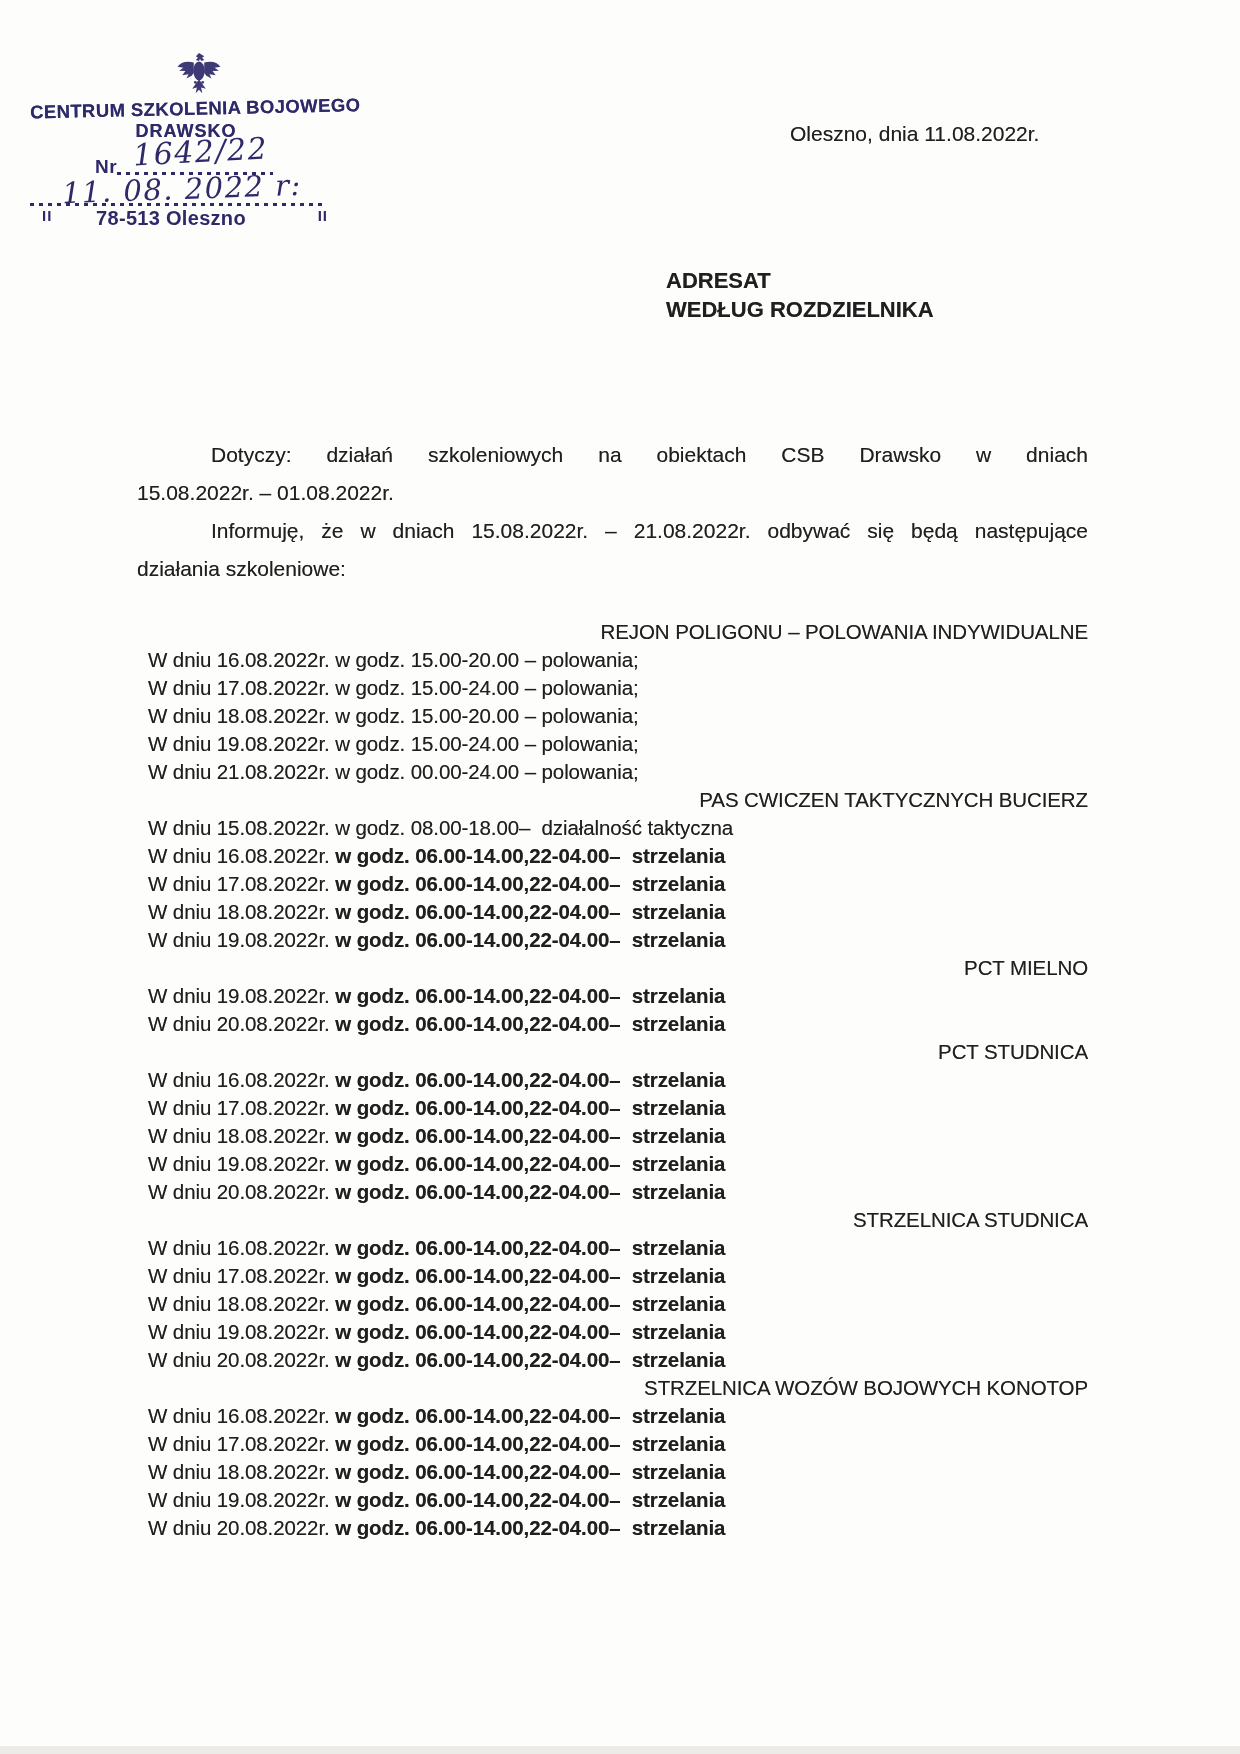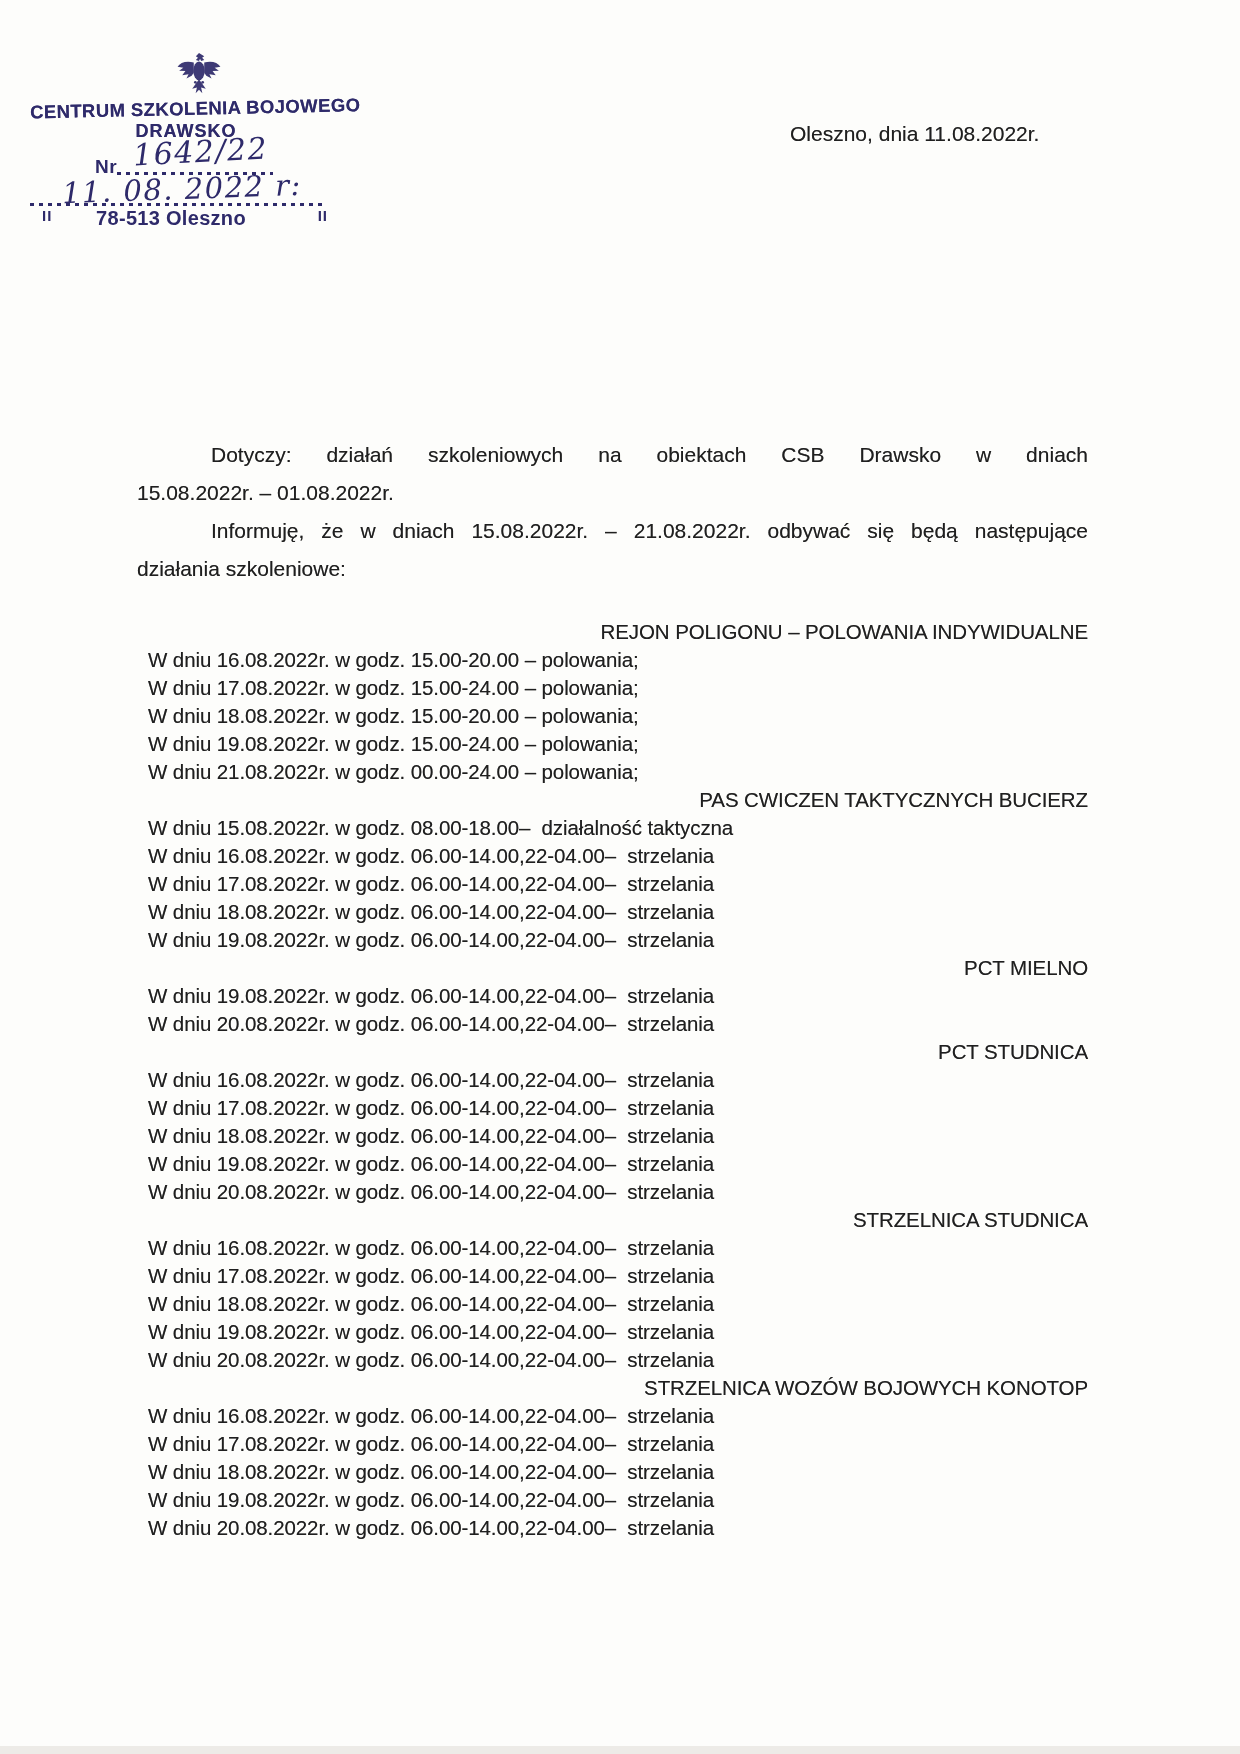--- a/index.html
+++ b/index.html
@@ -79,21 +79,21 @@
     text-align:justify;text-align-last:justify;
   }
   .indent{text-indent:74px;}
   
   .schedule{
     position:absolute;left:148px;top:618px;width:940px;
     font-size:20.5px;line-height:28px;letter-spacing:-.1px;
   }
   .sec-heading{font-weight:400;white-space:pre-wrap;text-align:right;}
   .entry{white-space:pre-wrap;}
-  .entry .bold{font-weight:400;text-align:center;}
+  .entry .bold{font-weight:700;text-align:center;}
   
   .scan-edge{
     position:absolute;left:0;bottom:0;width:100%;height:8px;
     background:#edebe7;
   }
   .txt{ text-shadow:0 0 .5px rgba(30,30,30,.55); }
 </style>
 </head>
 <body>
 
@@ -127,20 +127,24 @@
 
     <div class="stamp-bottom">
       <span class="reg-mark">II</span>
       <span class="postal">78-513 Oleszno</span>
       <span class="reg-mark">II</span>
     </div>
   </div>
 
   <div class="place-date txt">Oleszno, dnia 11.08.2022r.</div>
 
+  <div class="addressee txt">
+    <div>ADRESAT</div>
+    <div>WEDŁUG ROZDZIELNIKA</div>
+  </div>
 
   <div class="paras txt">
     <div class="jline indent">Dotyczy: działań szkoleniowych na obiektach CSB Drawsko w dniach</div>
     <div class="pline">15.08.2022r. – 01.08.2022r.</div>
     <div class="jline indent">Informuję, że w dniach 15.08.2022r. – 21.08.2022r. odbywać się będą następujące</div>
     <div class="pline">działania szkoleniowe:</div>
   </div>
 
   <div class="schedule txt" id="schedule">
       <div class="sec-heading">REJON POLIGONU – POLOWANIA INDYWIDUALNE</div>

